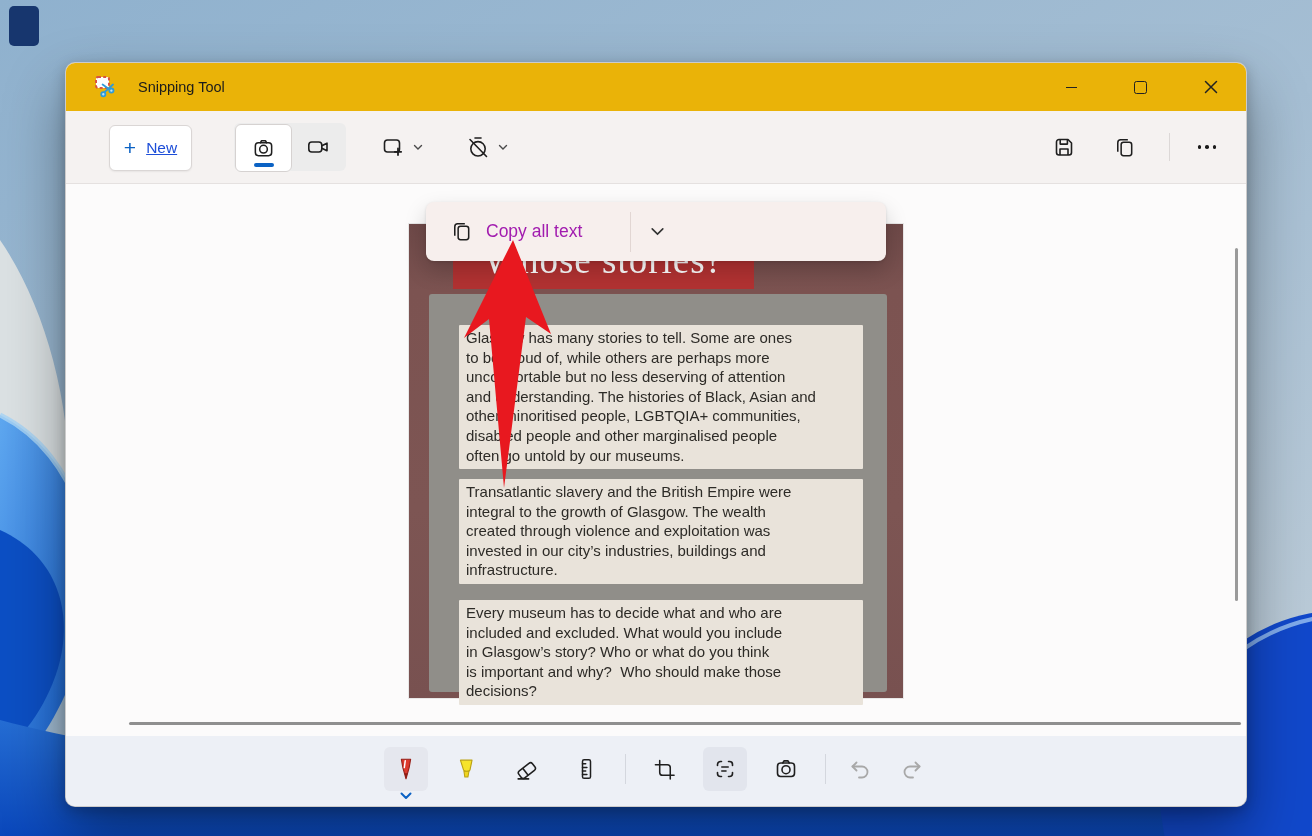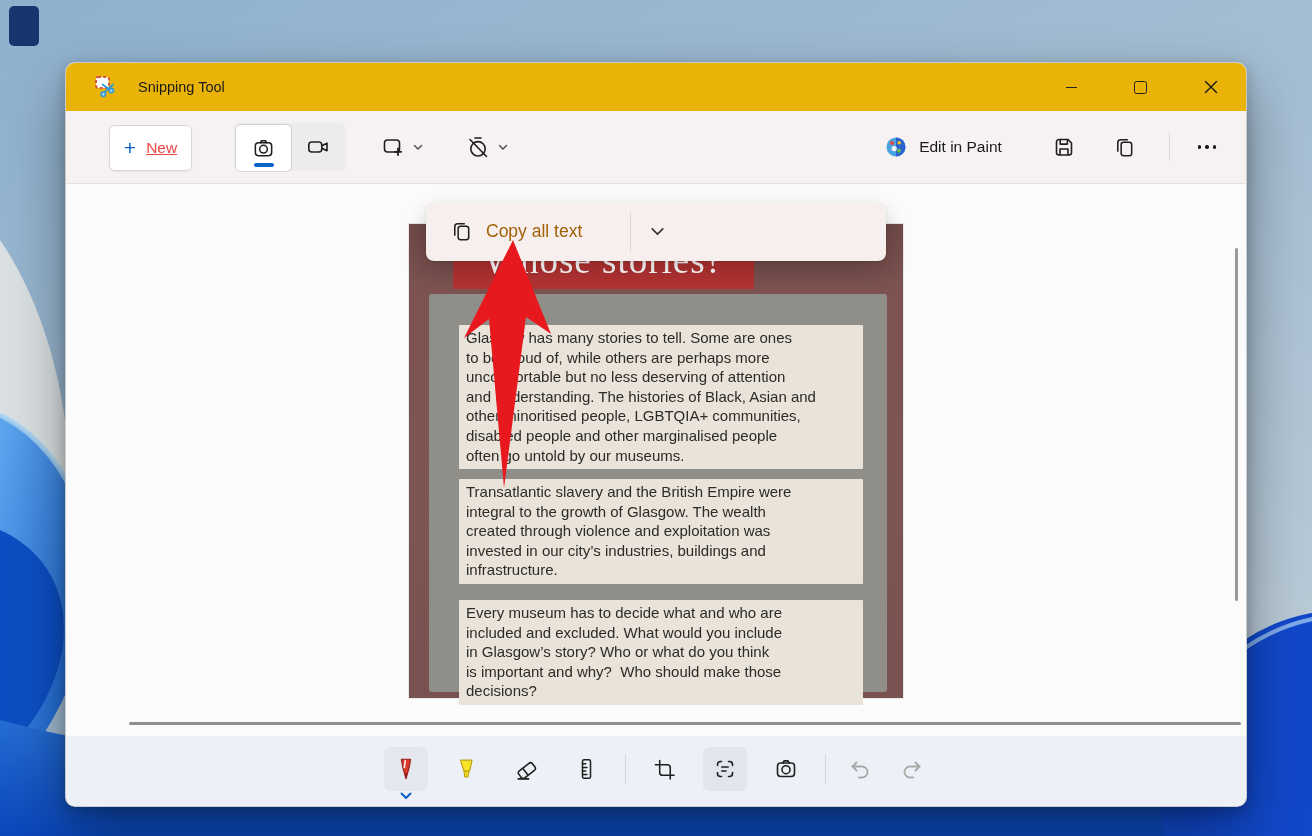--- a/index.html
+++ b/index.html
@@ -28,21 +28,21 @@
   .min-glyph{width:11px;height:0;border-top:1.6px solid #222;}
   .max-glyph{width:11px;height:11px;border:1.6px solid #222;border-radius:2.5px;}
 
   
   .toolbar{position:absolute;left:0;top:48px;width:100%;height:72px;background:#f5f2f1;
     border-bottom:1px solid #e5e1e0;}
   .btn-new{position:absolute;left:43px;top:14px;width:81px;height:44px;background:#fff;
     border:1px solid #dad6d5;border-radius:6px;display:flex;align-items:center;
     justify-content:center;gap:10px;box-shadow:0 1px 2px rgba(0,0,0,.06);}
   .plus{color:#0b62c4;font-size:21px;line-height:1;font-weight:400;margin-top:-2px;}
-  .btn-new span.lbl{font-size:15.5px;color:#ef4444;text-decoration:underline;}
+  .btn-new span.lbl{font-size:15.5px;color:#1d4ed8;text-decoration:underline;}
   .mode-group{position:absolute;left:168px;top:12px;width:112px;height:48px;
     background:#ececec;border-radius:6px;}
   .mode-photo{position:absolute;left:1px;top:1px;width:55px;height:46px;background:#fff;
     border:1px solid #d6d2d1;border-radius:6px;display:flex;align-items:center;justify-content:center;}
   .mode-underline{position:absolute;left:18px;bottom:4px;width:20px;height:4px;
     background:#0b62c4;border-radius:2px;}
   .mode-video{position:absolute;right:0;top:0;width:56px;height:48px;display:flex;
     align-items:center;justify-content:center;}
   .dd{position:absolute;top:14px;height:44px;display:flex;align-items:center;gap:7px;
     justify-content:center;border-radius:6px;}
@@ -77,21 +77,21 @@
     box-sizing:border-box;border-radius:1px;}
   .para1{top:101px;}
   .para2{top:255px;}
   .para3{top:376px;}
 
   
   .float-bar{position:absolute;left:360px;top:18px;width:460px;height:59px;background:#f7efed;
     border-radius:8px;z-index:5;display:flex;align-items:center;
     box-shadow:0 10px 22px rgba(0,0,0,.18),0 1px 3px rgba(0,0,0,.12);}
   .float-btn{height:100%;display:flex;align-items:center;gap:13px;padding:0 20px 0 24px;}
-  .float-btn span{font-size:17.5px;color:#a16207;white-space:nowrap;}
+  .float-btn span{font-size:17.5px;color:#a21caf;white-space:nowrap;}
   .float-divider{width:1px;height:40px;background:#e2d6d3;}
   .float-chevron{width:52px;height:100%;display:flex;align-items:center;justify-content:center;}
 
   
   .arrow{position:absolute;left:390px;top:49px;z-index:10;}
 
   
   .vscroll{position:absolute;left:1169px;top:64px;width:3px;height:353px;background:#9a9a9a;border-radius:2px;}
   .hscroll{position:absolute;left:63px;top:538px;width:1112px;height:3px;background:#8f8f8f;border-radius:2px;}
 
@@ -197,31 +197,20 @@
       <svg viewBox="0 0 24 24" width="24" height="24" fill="none" stroke="#1f1f1f" stroke-width="1.6" stroke-linecap="round">
         <circle cx="12" cy="13.8" r="7.2"></circle>
         <path d="M9 3 h6"></path>
         <path d="M4 4.5 L20.5 21.5"></path>
       </svg>
       <svg viewBox="0 0 12 12" width="12" height="12" fill="none" stroke="#4a4a4a" stroke-width="1.4" stroke-linecap="round">
           <path d="M2.5 4.5 L6 8 L9.5 4.5"></path>
         </svg>
     </div>
 
-    <div class="tb-right-btn btn-paint">
-      <svg viewBox="0 0 24 24" width="24" height="24">
-        <circle cx="12" cy="12" r="9.5" fill="#4aa3e0"></circle>
-        <path d="M12 2.5 a9.5 9.5 0 0 1 0 19 Z" fill="#2c63cf"></path>
-        <circle cx="8" cy="8" r="2" fill="#e04a38"></circle>
-        <circle cx="15.2" cy="7.8" r="1.8" fill="#f4c21d"></circle>
-        <circle cx="15" cy="15.8" r="2" fill="#6abf4b"></circle>
-        <circle cx="10.2" cy="13.6" r="2.6" fill="#f4f6f8"></circle>
-      </svg>
-      <span class="lbl">Edit in Paint</span>
-    </div>
 
     <div class="tb-right-btn btn-save">
       <svg viewBox="0 0 24 24" width="24" height="24" fill="none" stroke="#1f1f1f" stroke-width="1.6" stroke-linejoin="round">
         <path d="M4.5 7 a2.5 2.5 0 0 1 2.5 -2.5 h9 l3.5 3.5 v9.5 a2.5 2.5 0 0 1 -2.5 2.5 h-10 a2.5 2.5 0 0 1 -2.5 -2.5 Z"></path>
         <path d="M8.2 4.7 v4.4 h7.2 v-4.4"></path>
         <path d="M8 20 v-6 h8 v6"></path>
       </svg>
     </div>
 
     <div class="tb-right-btn btn-copy-top">

